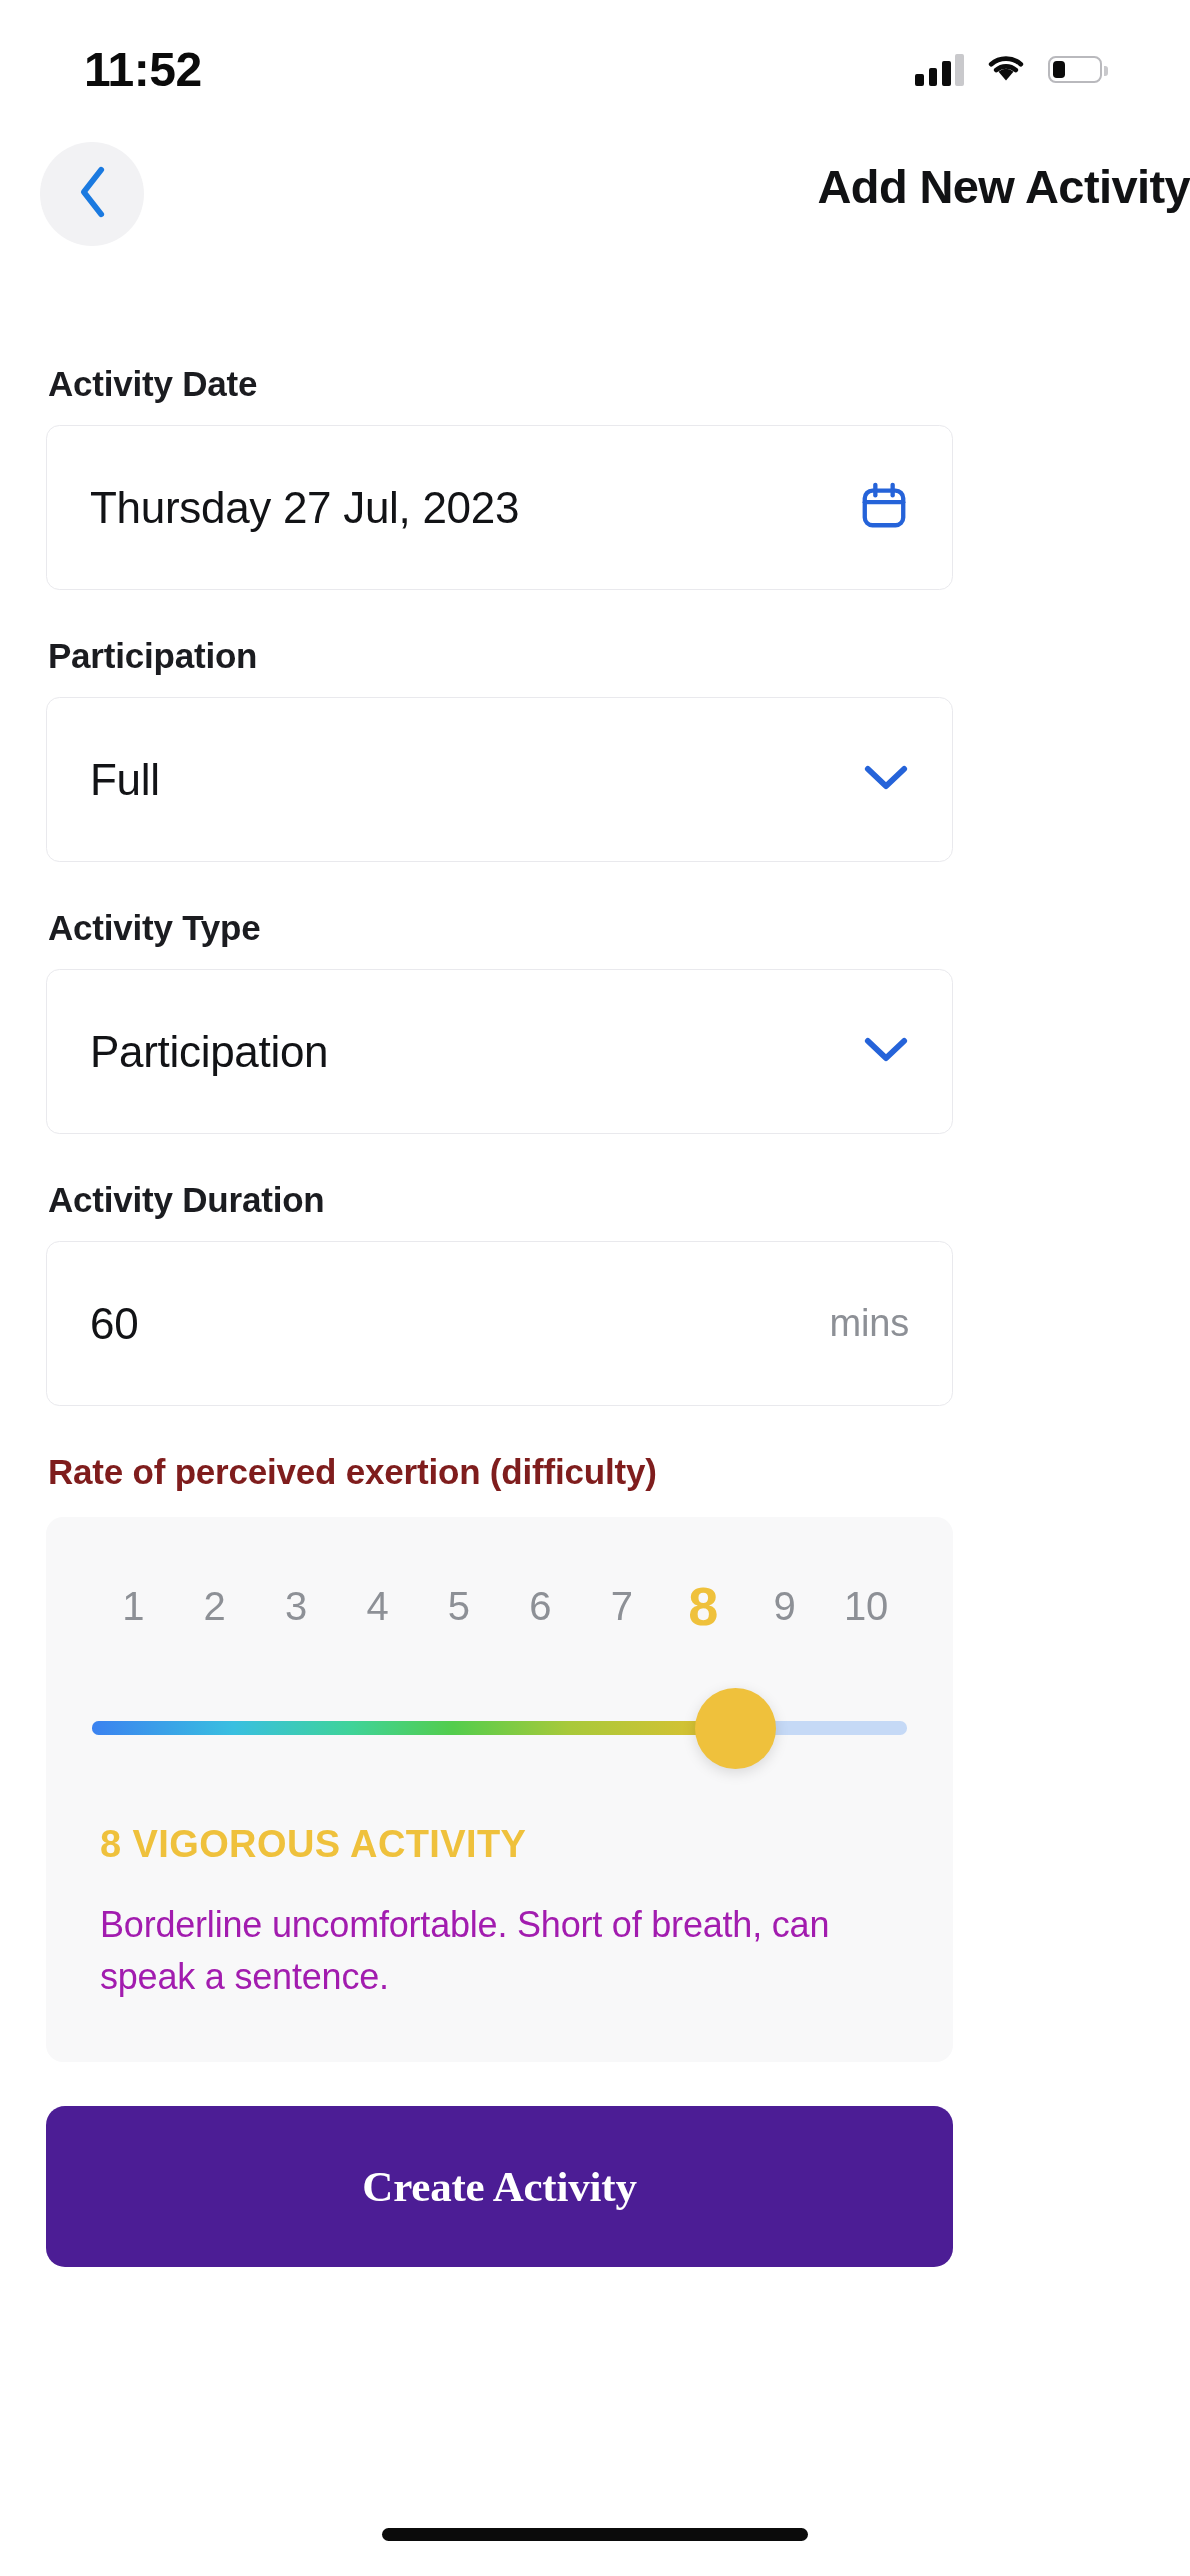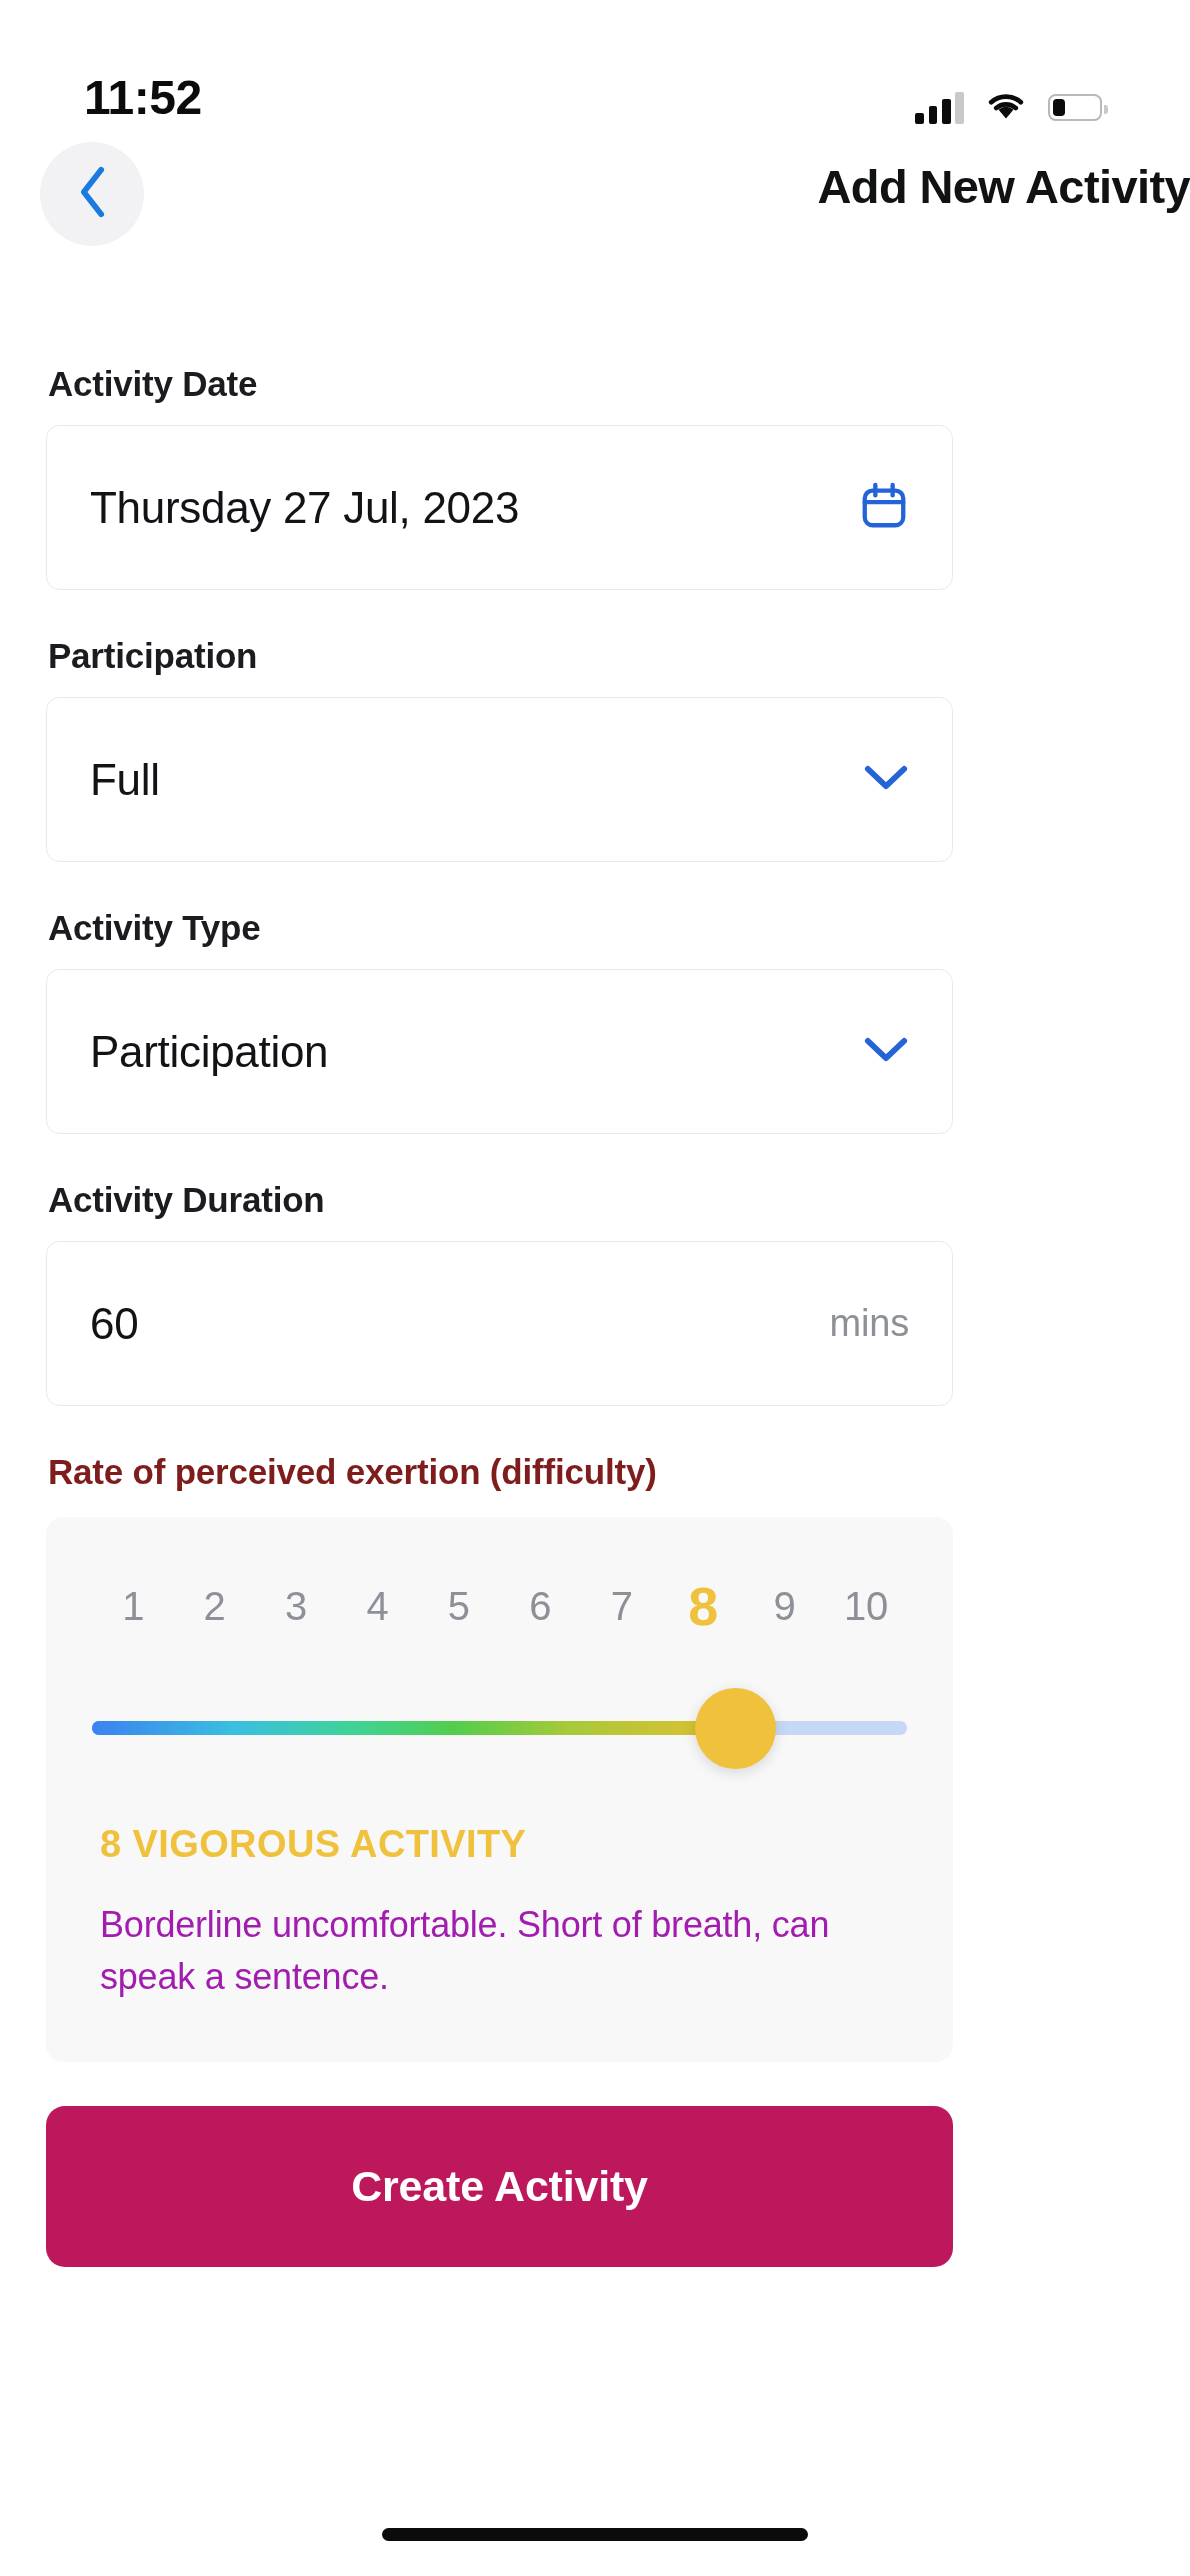--- a/index.html
+++ b/index.html
@@ -20,21 +20,21 @@
     overflow: hidden;
   }
 
   
   .status-bar {
     position: absolute;
     top: 0; left: 0;
     width: 1190px;
     height: 125px;
     display: flex;
-    align-items: flex-end;
+    align-items: center;
     justify-content: space-between;
     padding: 0 88px 0 84px;
   }
   .status-time {
     font-size: 48px;
     font-weight: 700;
     letter-spacing: -0.5px;
     color: #0b0b0b;
     margin-top: 13.4px;
   }
@@ -234,23 +234,23 @@
     max-width: 1016px;
   }
 
   
   .cta-wrap { padding: 44px 46px 0 46px; }
   .cta-button {
     width: 100%;
     height: 161px;
     border: none;
     border-radius: 19px;
-    background: #be185d;
+    background: #4c1d95;
     color: #ffffff;
-    font-family: Liberation Sans, sans-serif;
+    font-family: Liberation Serif, serif;
     font-size: 43px;
     font-weight: 700;
     letter-spacing: -0.2px;
     cursor: pointer;
   }
 
   
   .home-indicator {
     position: absolute;
     bottom: 35px;

